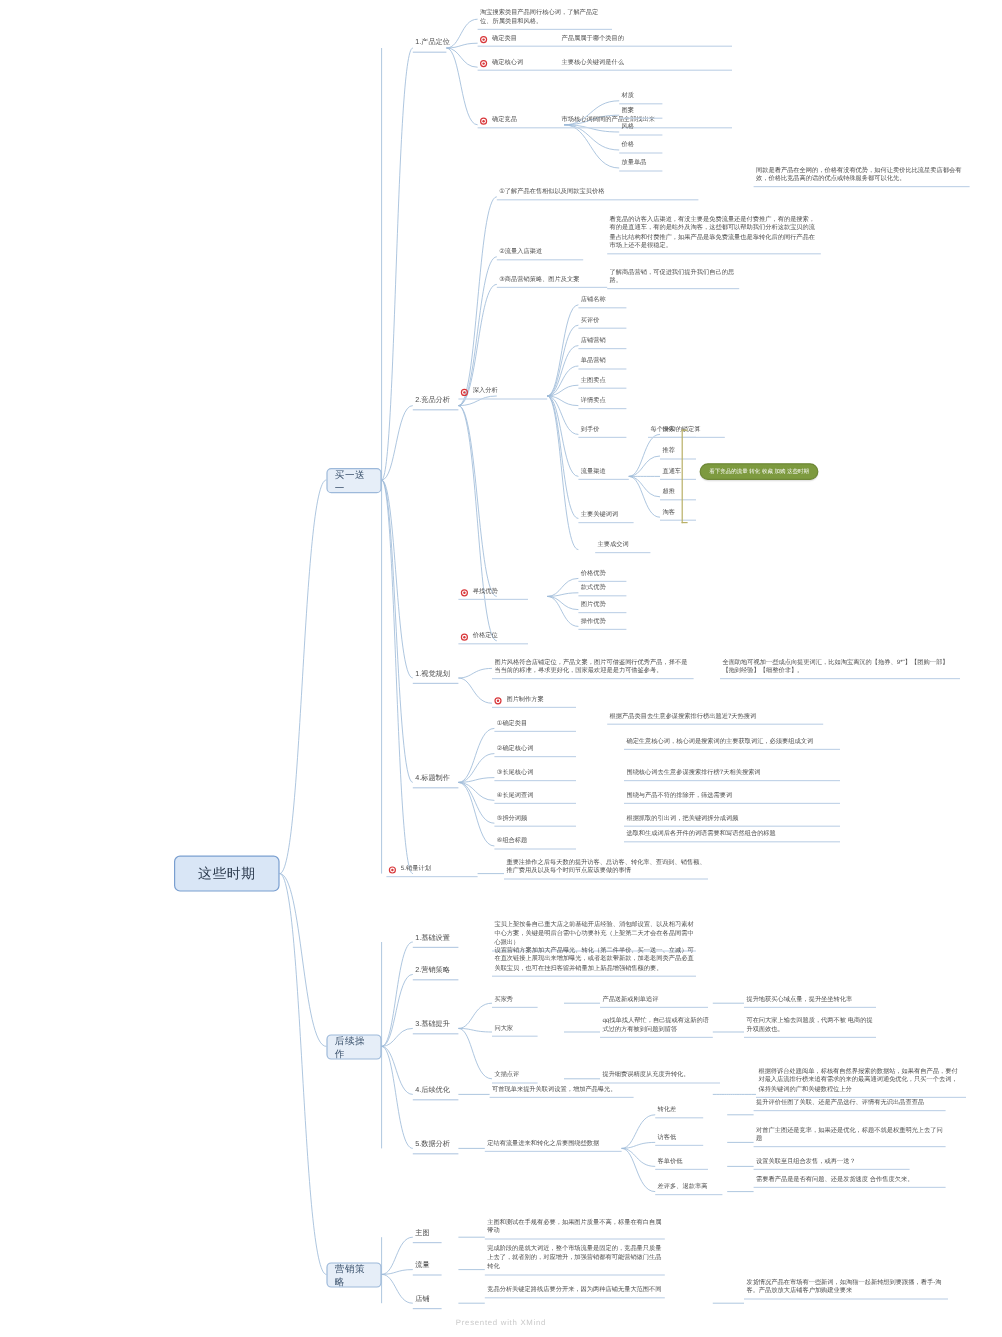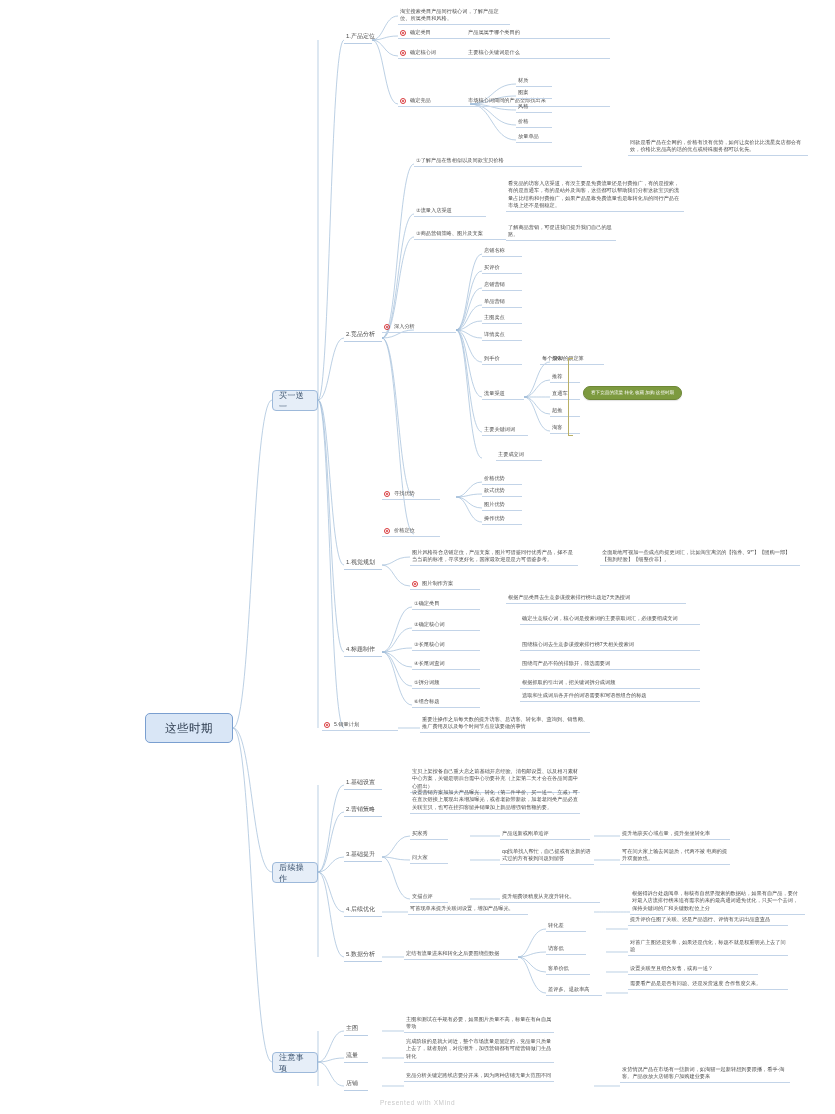--- a/index.html
+++ b/index.html
@@ -201,21 +201,21 @@
     <path d="M382 1058 L 404 1058"></path>
     <path d="M382 1086 L 404 1086"></path>
     <path d="M594 1086 L 620 1086"></path>
   </g>
 </svg>
 
 <div class="node root">这些时期</div>
 
 <div class="node main" style="left:272px;top:390px;width:46px;">买一送一</div>
 <div class="node main" style="left:272px;top:862px;width:46px;">后续操作</div>
-<div class="node main" style="left:272px;top:1052px;width:46px;">注意事项</div>
+<div class="node main" style="left:272px;top:1052px;width:46px;">营销策略</div>
 
 <div class="node topic" style="left:344px;top:32px;width:28px;">1.产品定位</div>
 
 <div class="node leaf" style="left:398px;top:8px;width:112px;">淘宝搜索类目产品同行核心词，了解产品定位、所属类目和风格。</div>
 
 <div class="node" style="left:398px;top:29px;width:212px;">
   <div class="leaf mk-row">
     <span class="marker"></span>
     <span style="width:58px;">确定类目</span>
     <span style="flex:1;">产品属属于哪个类目的</span>

